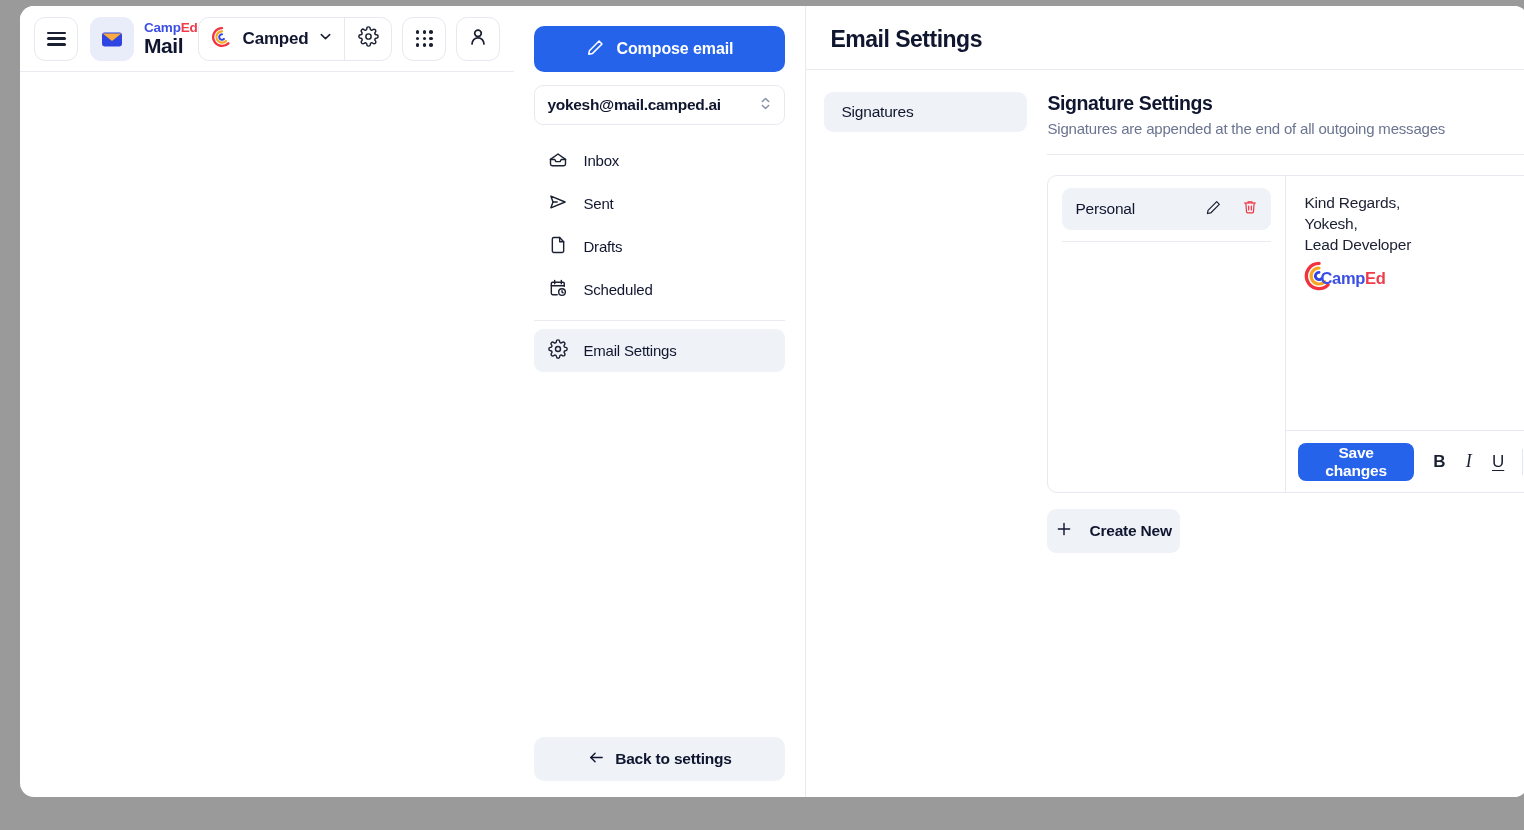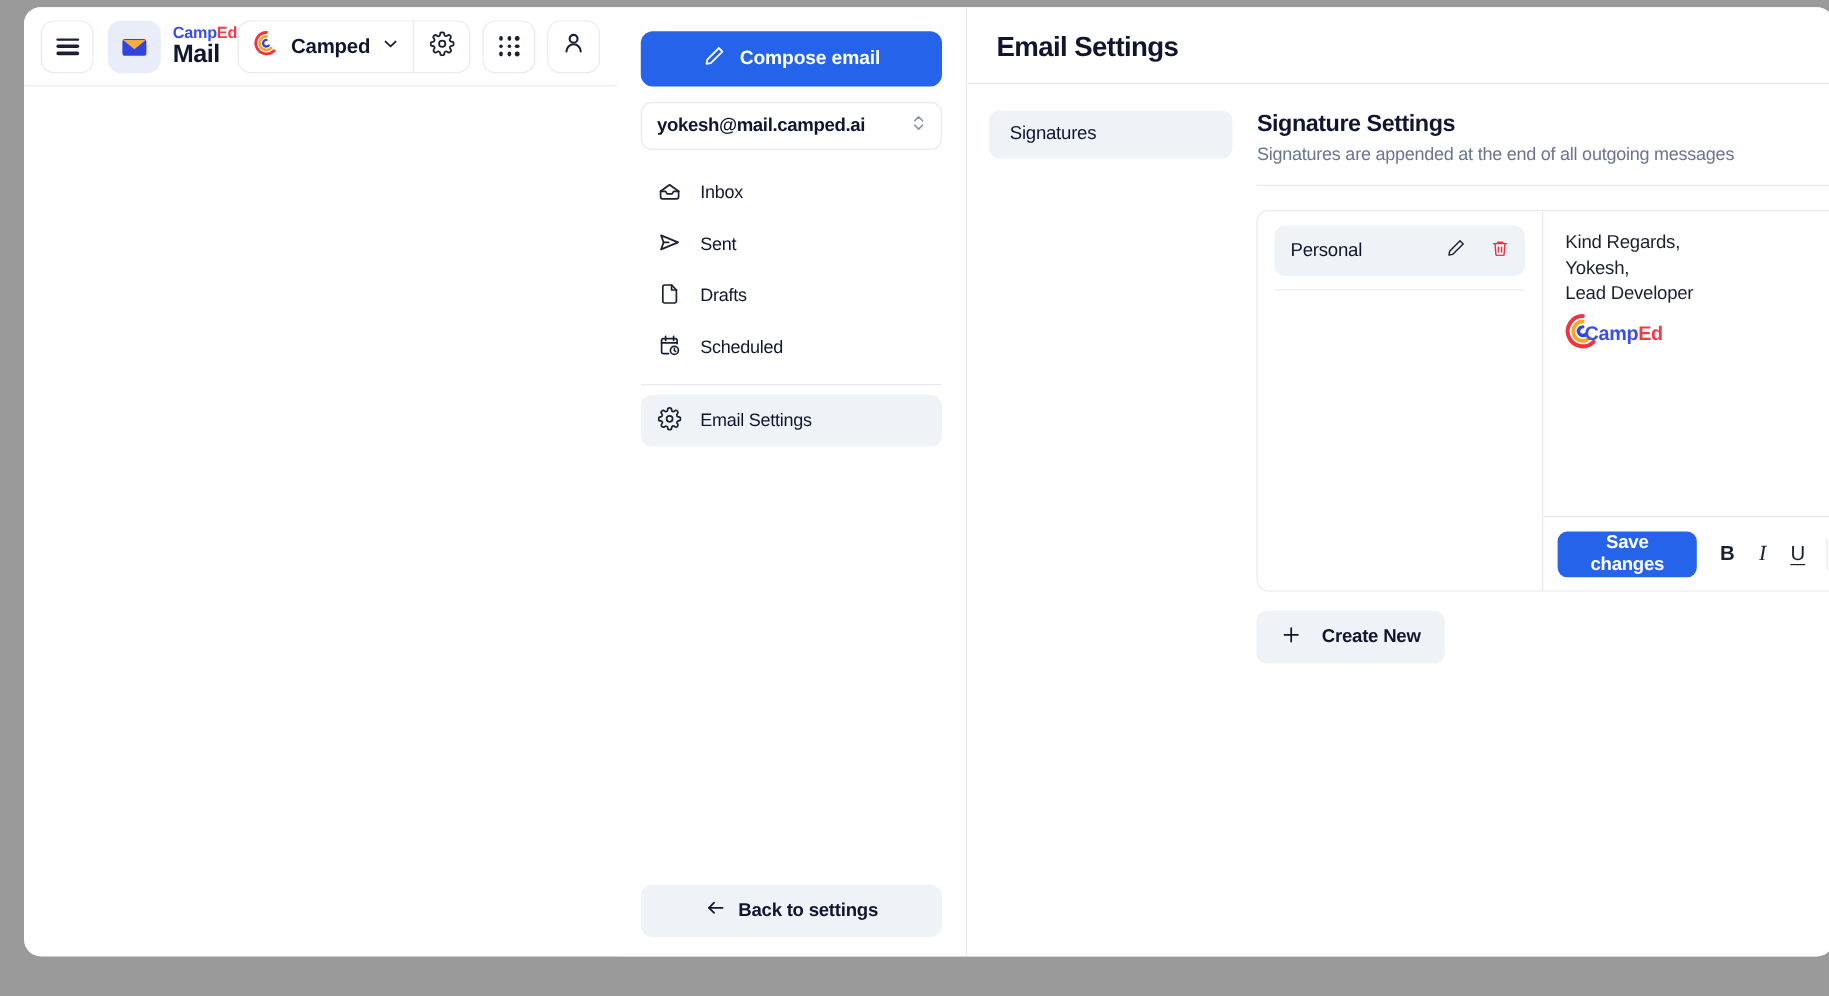--- a/index.html
+++ b/index.html
@@ -174,21 +174,21 @@
   .fmt-u { text-decoration: underline; text-underline-offset: 3px; }
   .tb-sep { width: 1px; height: 26px; background: #e2e6ee; margin: 0 8px; }
   .font-select {
     display: flex; align-items: center; gap: 12px;
     padding: 0 6px; height: 34px; cursor: pointer;
     font-size: 20px; color: #1b2032; letter-spacing: -0.2px;
   }
 
   .create-btn {
     margin-top: 16px;
-    height: 44px; padding: 0 20px; border-radius: 9px;
+    height: 44px; padding: 0 8px; border-radius: 9px;
     background: #eff2f7; border: none; cursor: pointer;
     display: inline-flex; align-items: center; gap: 16px;
     font-size: 15.5px; font-weight: bold; color: #10162f; letter-spacing: -0.2px;
   }
 </style>
 </head>
 <body>
 
 <div class="app-window">
 

